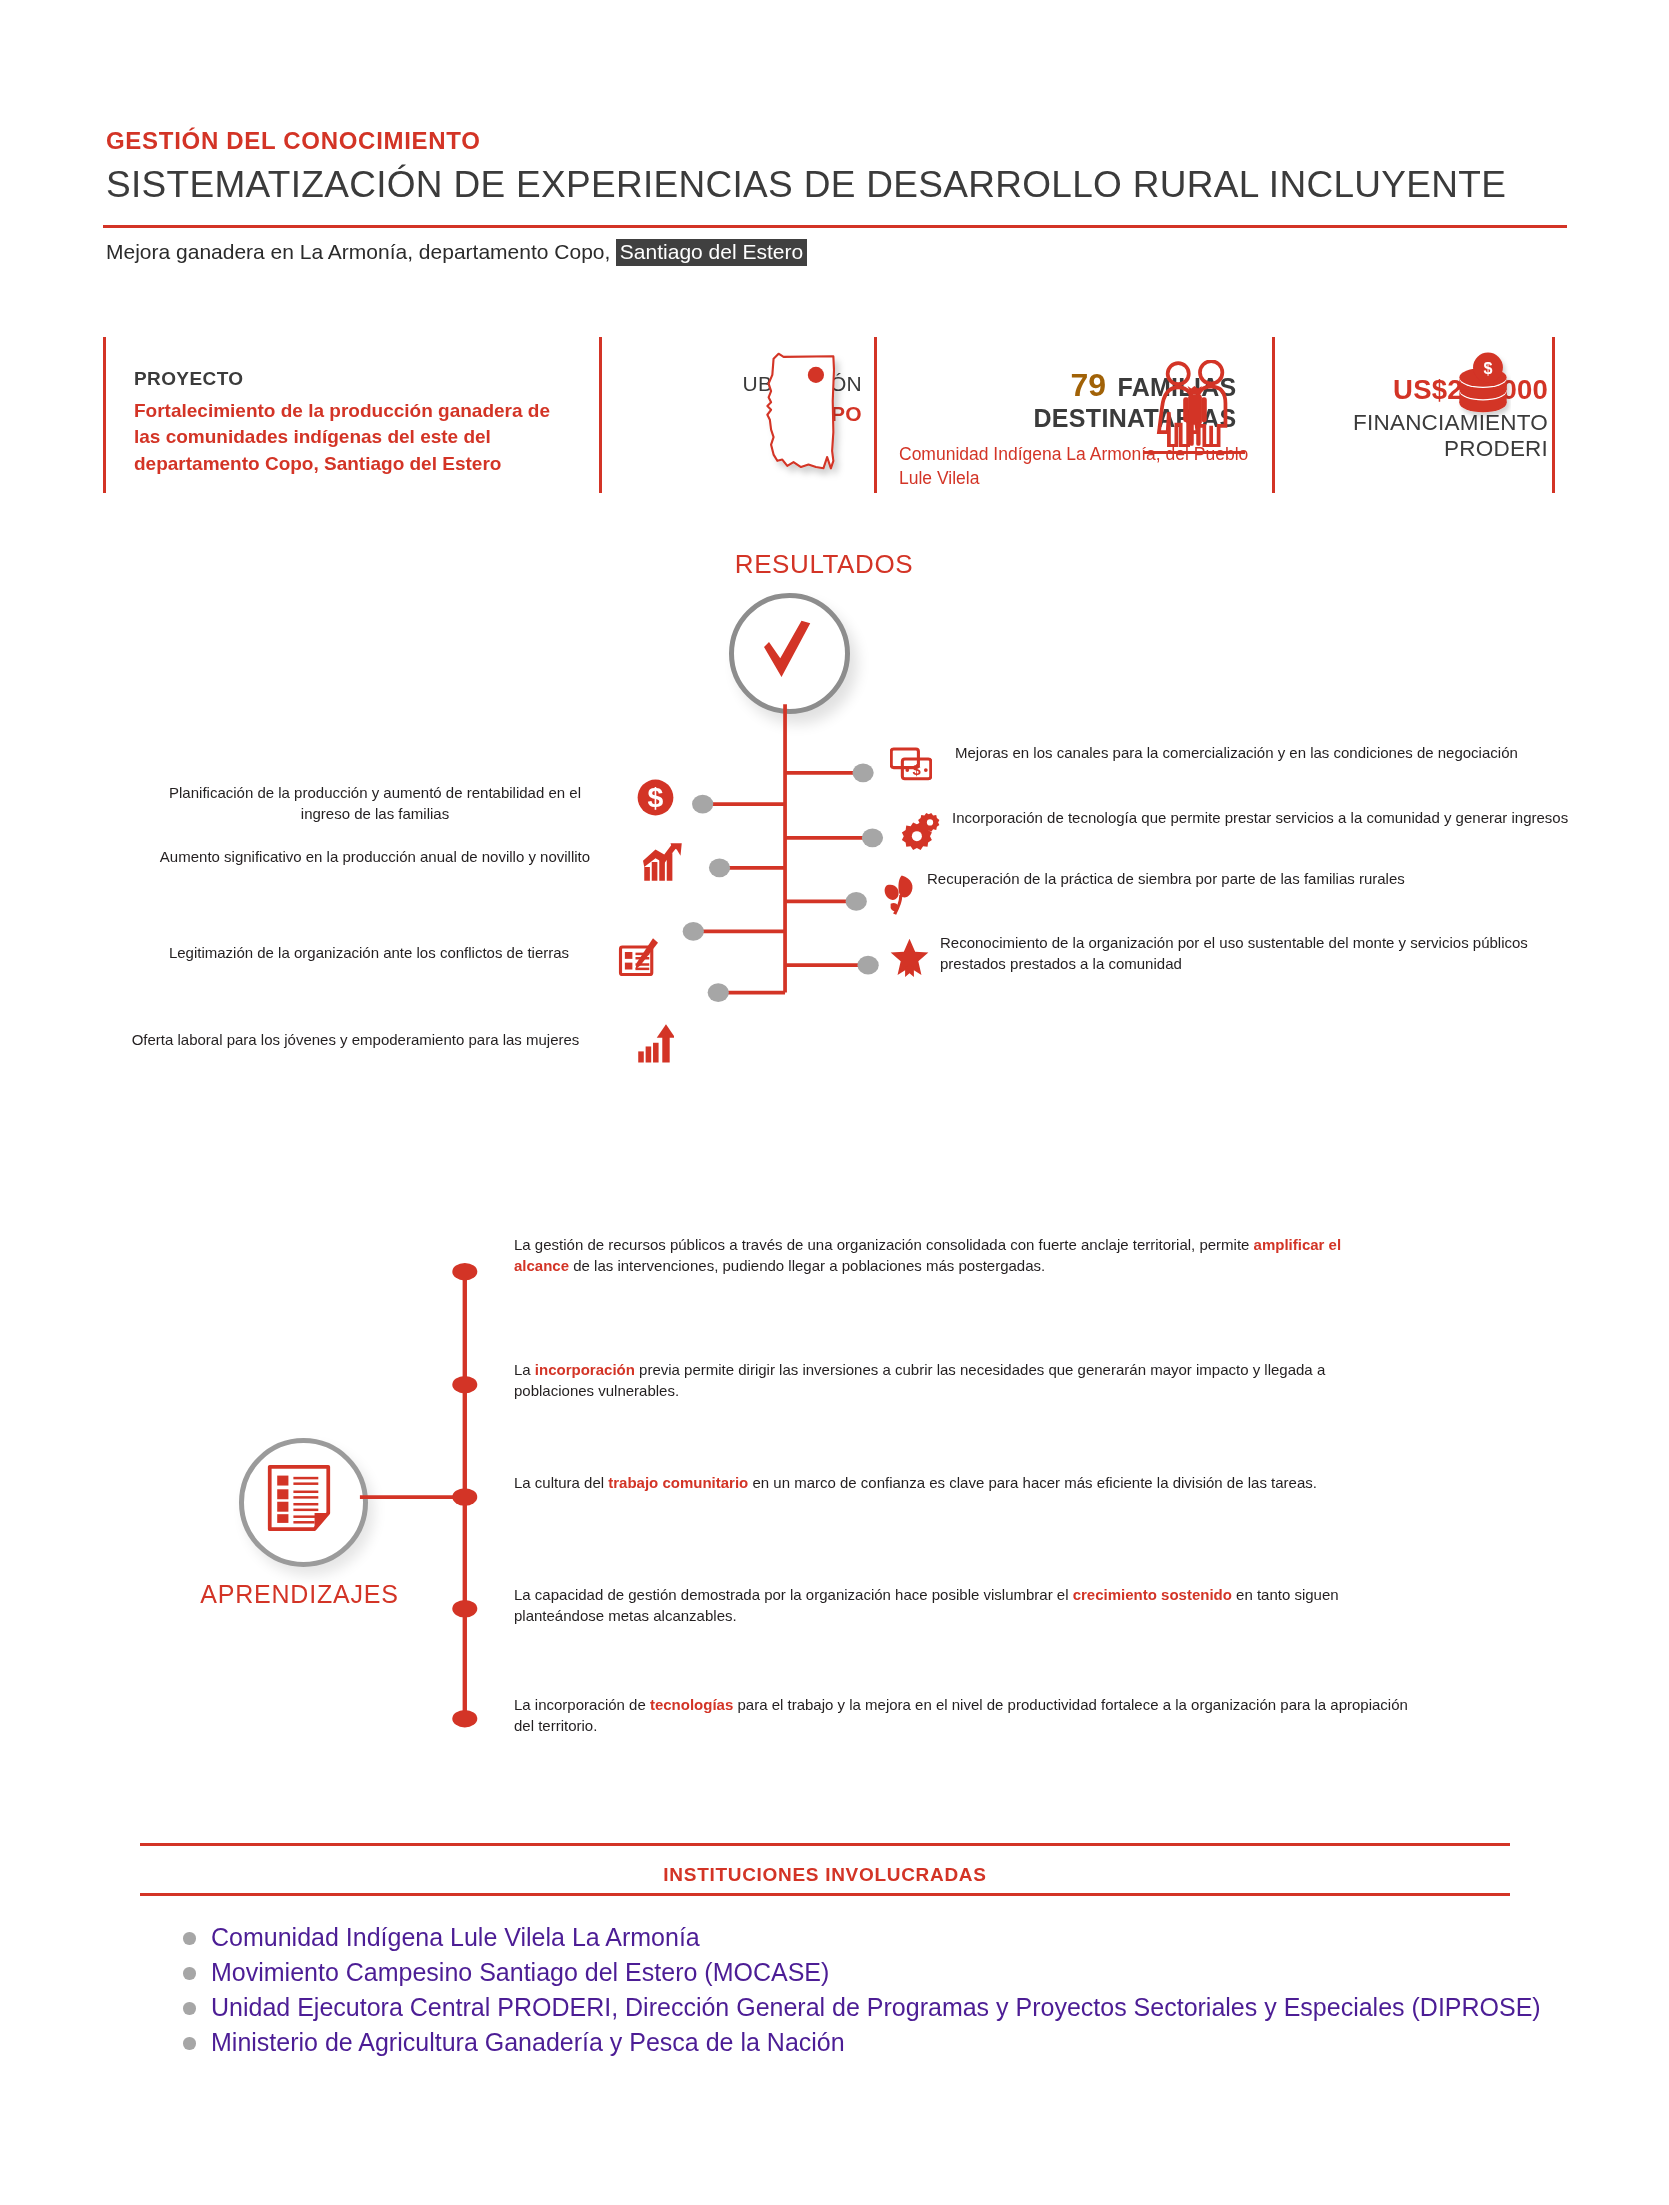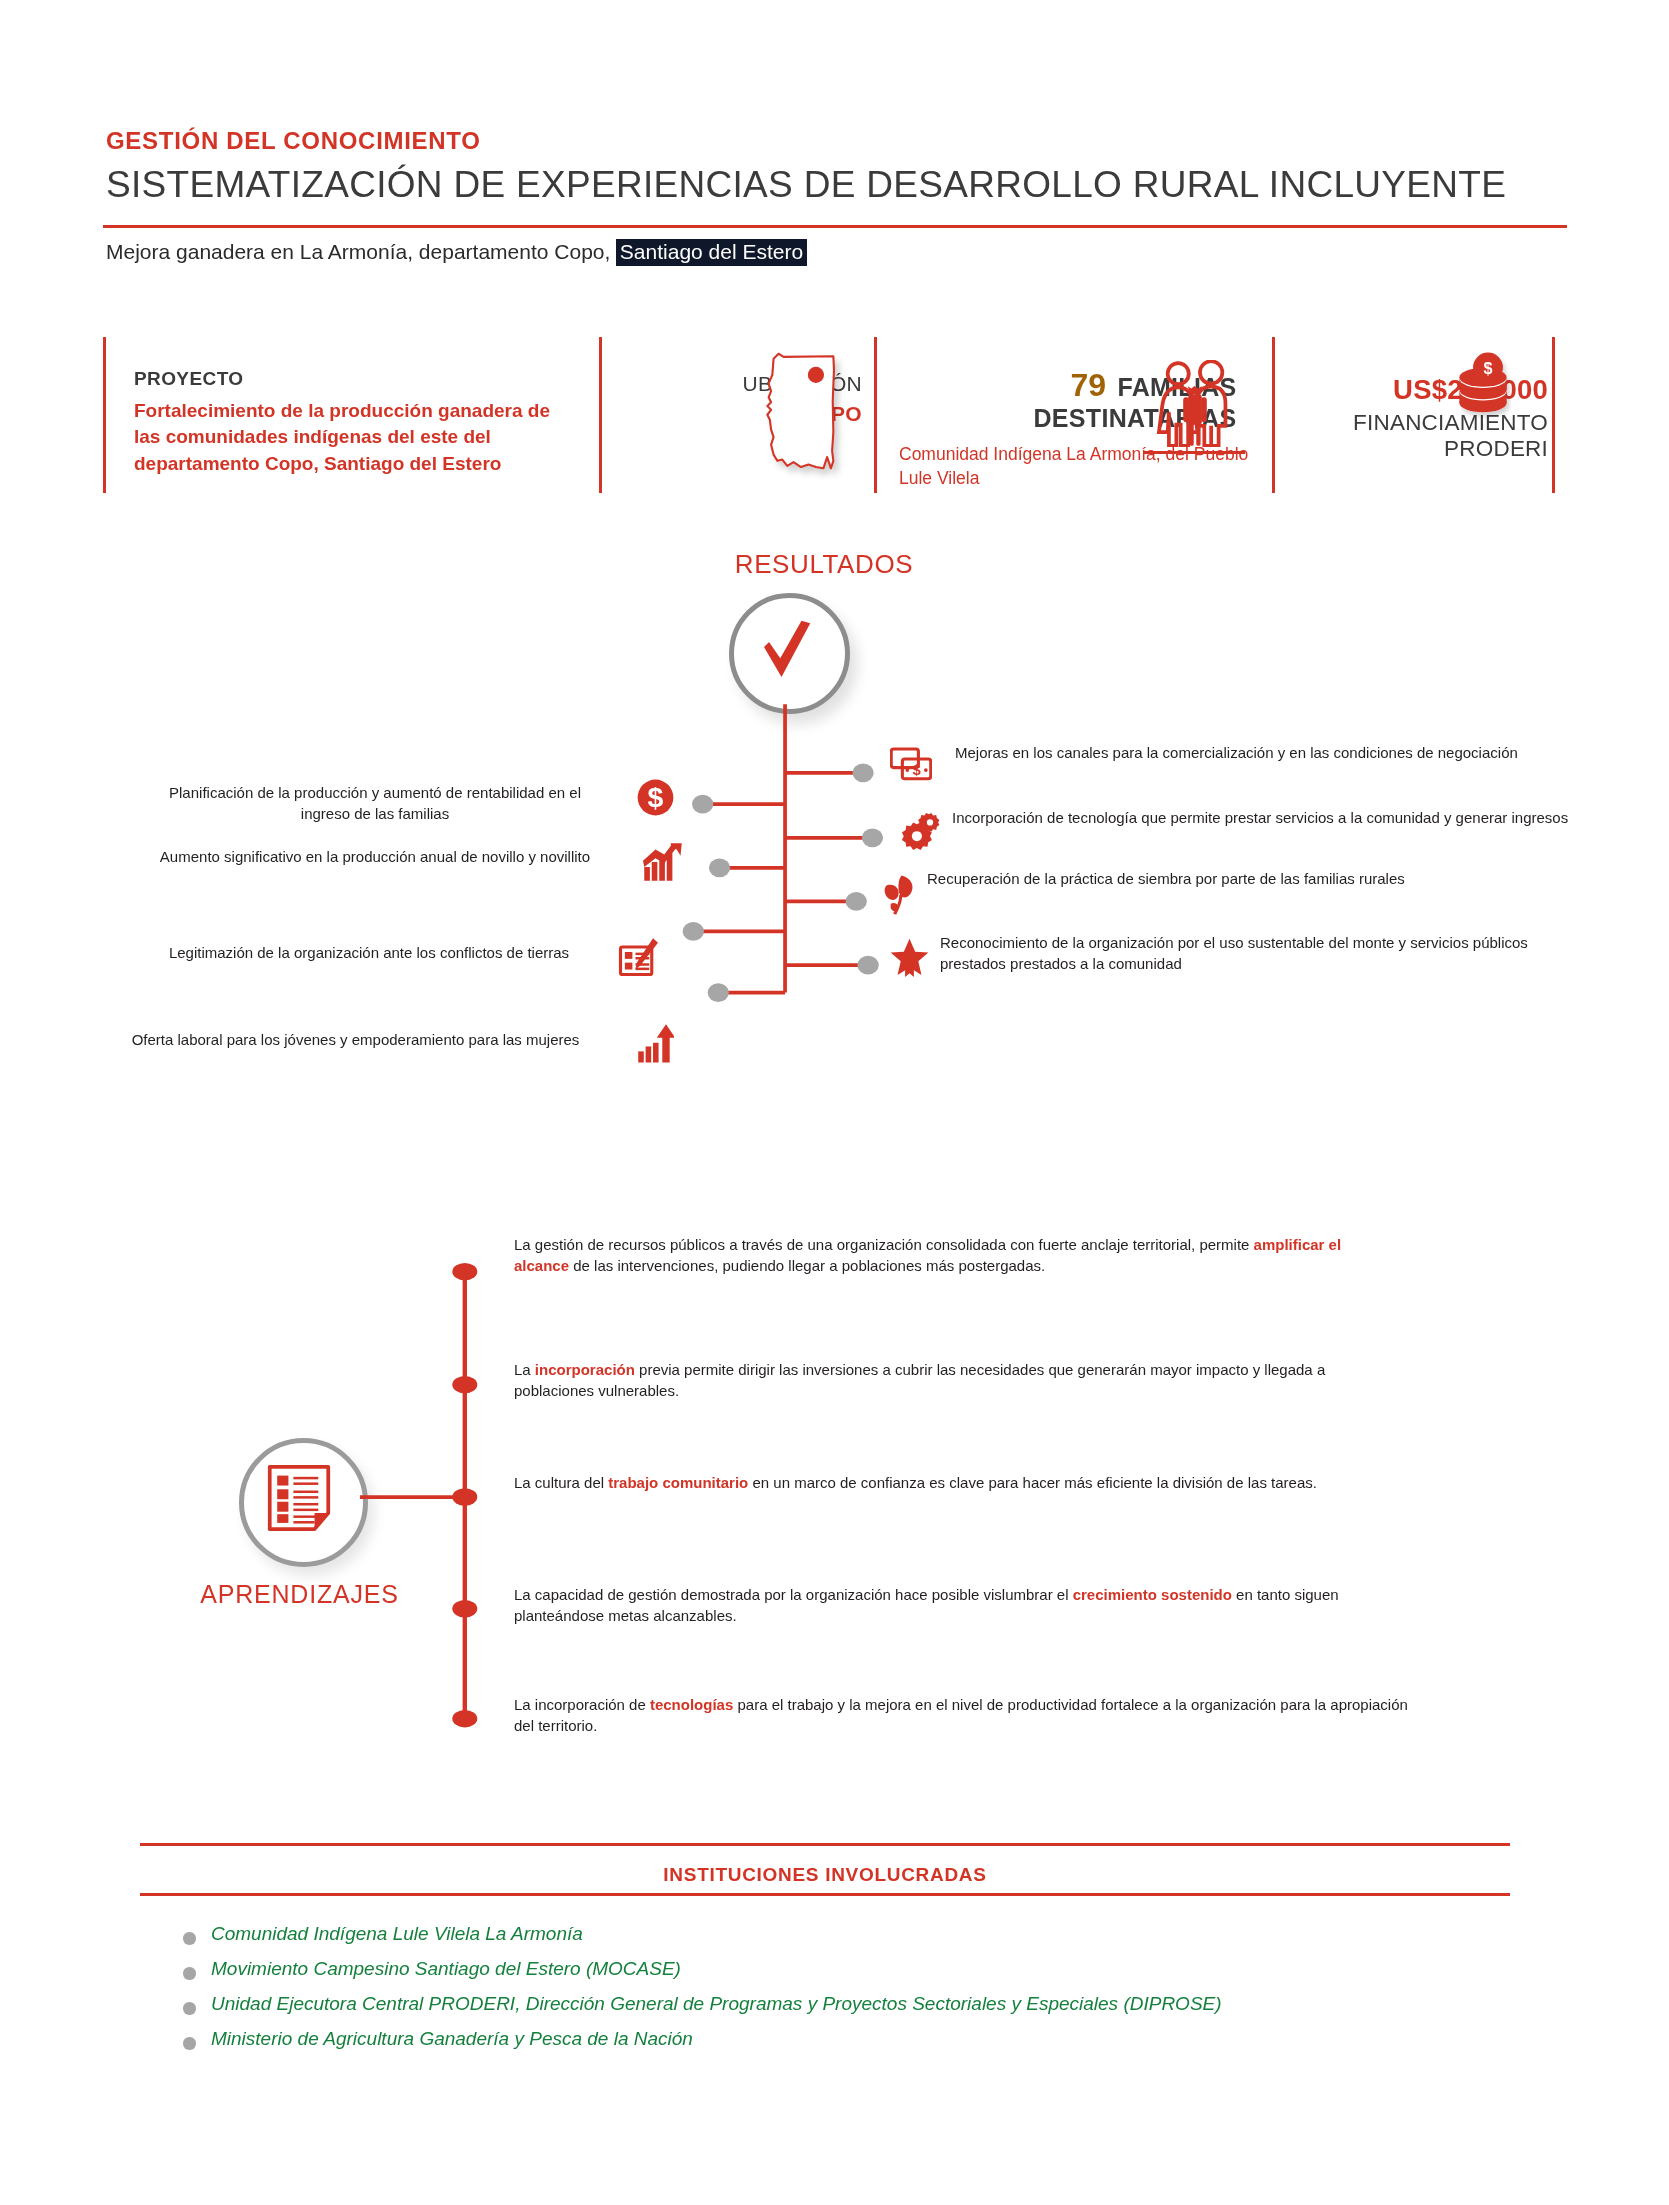--- a/index.html
+++ b/index.html
@@ -24,21 +24,21 @@
   }
   .hrule{
     position:absolute;left:103px;width:1464px;height:2.5px;background:#d33426;
   }
   .hrule.top{top:225px;}
   .subtitle{
     position:absolute;left:106px;top:240px;
     font-size:21px;color:#2b2b2b;white-space:nowrap;
   }
   .subtitle .hl{
-    background:#0f172a;color:#ffffff;padding:1.2px 3.7px 2.5px 3.7px;margin-top:44px;
+    background:#404040;color:#ffffff;padding:1.2px 3.7px 2.5px 3.7px;margin-top:44px;
   }
 
   
   .strip{position:absolute;left:0;top:337px;width:1500px;height:156px;}
   .vdiv{position:absolute;top:0;width:2.5px;height:156px;background:#d33426;}
 
   .blk{position:absolute;}
   .blk .lbl-dark{font-size:19px;font-weight:700;color:#3b3b3b;letter-spacing:0.4px;}
   .blk .lbl-red{font-size:19px;font-weight:700;color:#d33426;line-height:1.42;}
 
@@ -96,21 +96,21 @@
   }
   .apr-text{position:absolute;font-size:15px;line-height:1.43;color:#231f20;}
   .apr-text .r{color:#d33426;font-weight:700;}
 
   
   .inst-rule{position:absolute;left:140px;width:1370px;height:2.5px;background:#d33426;}
   .inst-title{
     position:absolute;left:140px;width:1370px;text-align:center;
     font-size:19px;font-weight:700;color:#d33426;letter-spacing:0.7px;
   }
-  .inst-item{position:absolute;font-size:19px;color:#15803d;font-style:italic;}
+  .inst-item{position:absolute;font-size:25px;color:#4c1d95;}
   .inst-bullet{position:absolute;width:12.5px;height:12.5px;border-radius:50%;background:#a6a6a6;}
 </style>
 </head>
 <body>
 
 <div class="page">
 
   <div class="kicker">GESTIÓN DEL CONOCIMIENTO</div>
   <div class="maintitle">SISTEMATIZACIÓN DE EXPERIENCIAS DE DESARROLLO RURAL INCLUYENTE</div>
   <div class="hrule top"></div>

